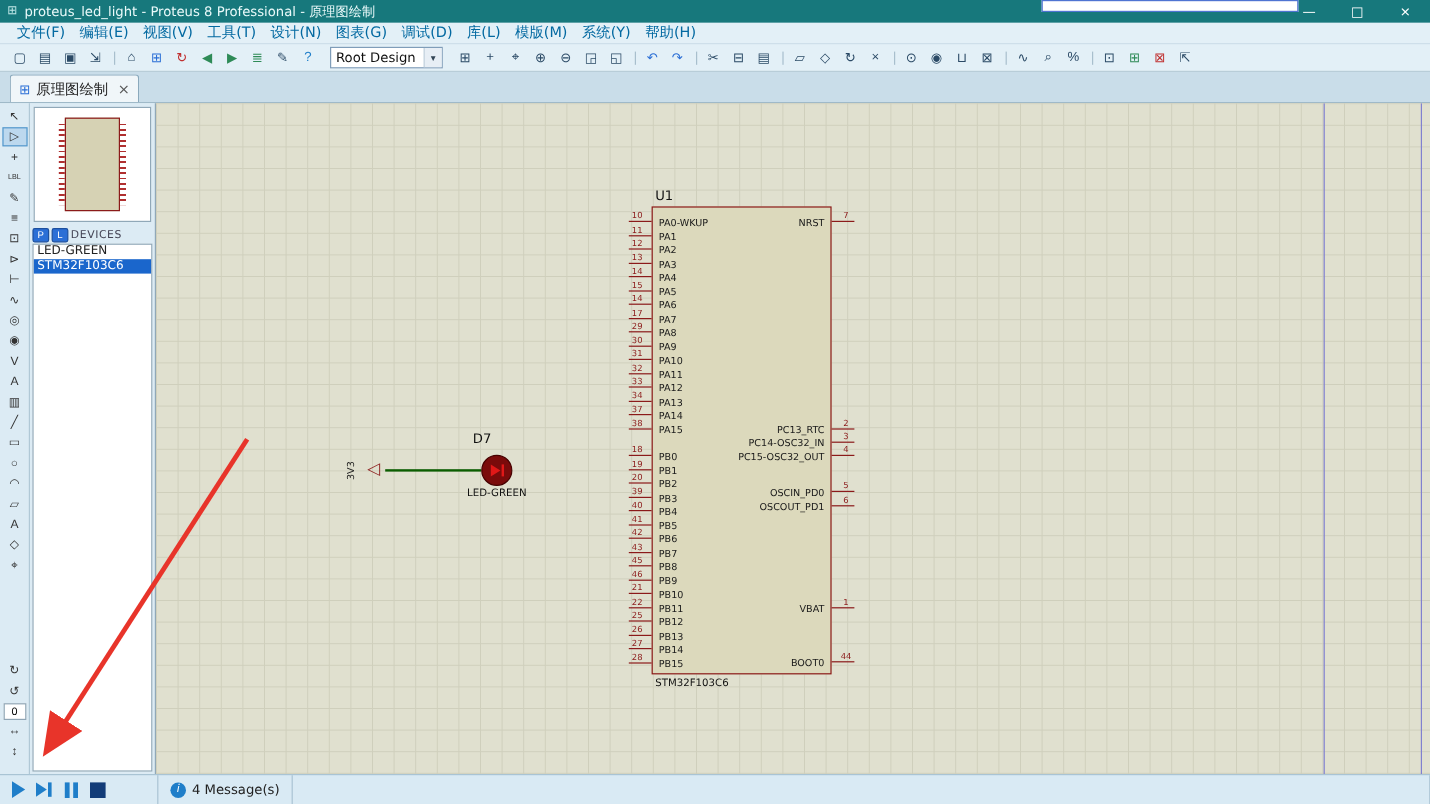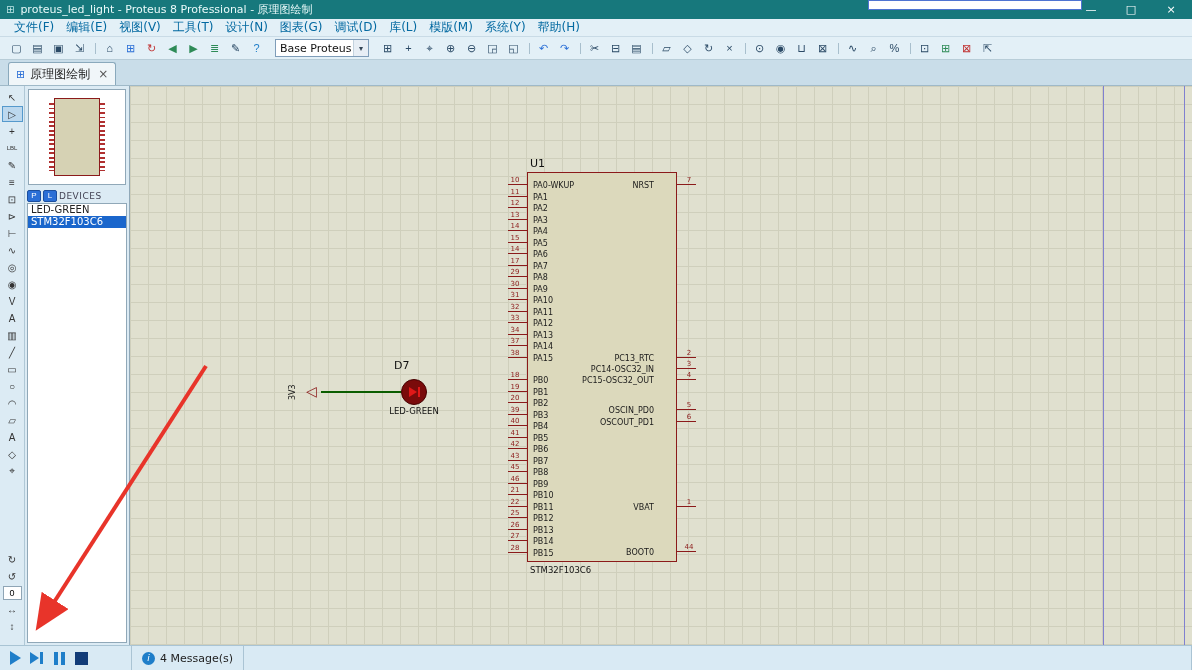--- a/index.html
+++ b/index.html
@@ -75,33 +75,33 @@
   .dev-item.selected { background:#1a66cc; color:#fff; }
 
   
   .canvas { position:relative; flex:1; overflow:hidden; background-color:#e0e0cf;
       background-image:linear-gradient(#cfcfbc 1px,transparent 1px),linear-gradient(90deg,#cfcfbc 1px,transparent 1px);
       background-size:18px 18px; }
   .sheet-line { position:absolute; top:0; bottom:0; width:1px; background:#8080d0; }
   .sheet-line.l1 { left:973px; } .sheet-line.l2 { left:1054px; }
 
   
-  .chip { position:absolute; left:397px; top:86px; width:150px; height:390px; background:#dcd9bc;
+  .chip { position:absolute; left:413px; top:86px; width:150px; height:390px; background:#dcd9bc;
           border:1px solid #8b1a1a; }
   .chip .ref { position:absolute; top:-16px; left:2px; font-size:11px; color:#111; }
   .chip .part { position:absolute; bottom:-14px; left:2px; font-size:8.5px; color:#111; }
   .lp-col { position:absolute; left:0; width:100%; }
   .lp-col.pa { top:6px; } .lp-col.pb { top:201px; }
   .pin-row { position:relative; height:11.5px; line-height:11.5px; }
   .pin-name { font-size:8px; color:#1a1a1a; padding-left:5px; display:inline-block; }
   .pin-stub { position:absolute; left:-20px; top:5px; width:19px; height:1px; background:#8b1a1a; }
   .pin-num  { position:absolute; left:-23px; top:-3px; width:20px; font-size:7px; line-height:9px;
               color:#8b1a1a; text-align:center; }
   .rp { position:absolute; right:0; height:11.5px; line-height:11.5px; text-align:right; }
-  .rp .pin-name { padding:0 22px 0 0; }
+  .rp .pin-name { padding:0 5px 0 0; }
   .rp .pin-stub { left:auto; right:-20px; }
   .rp .pin-num  { left:auto; right:-23px; }
   .rp0{top:6px} .rp1{top:179px} .rp2{top:190px} .rp3{top:201px}
   .rp4{top:231px} .rp5{top:243px} .rp6{top:328px} .rp7{top:373px}
 
   
   .wire { position:absolute; left:191px; top:305px; width:80px; height:2px; background:#0b5d00; }
   .pwr-terminal { position:absolute; left:176px; top:297px; font-size:14px; line-height:16px; color:#8b1a1a; }
   .net-label { position:absolute; left:158px; top:314px; transform:rotate(-90deg); transform-origin:top left;
                font-size:8px; color:#1a1a1a; }
@@ -201,21 +201,21 @@
           <span class="glyph">≣</span>
         </button>
         <button class="tb-btn">
           <span class="glyph">✎</span>
         </button>
         <button class="tb-btn" style="color: rgb(31, 126, 201);">
           <span class="glyph">?</span>
         </button>
       </div>
     <div class="design-selector">
-      <span>Base Proteus</span>
+      <span>Root Design</span>
       <span class="dd-arrow">▾</span>
     </div>
     <div class="tb-icons">
 
     <button class="tb-btn">
           <span class="glyph">⊞</span>
         </button>
         <button class="tb-btn">
           <span class="glyph">+</span>
         </button>

